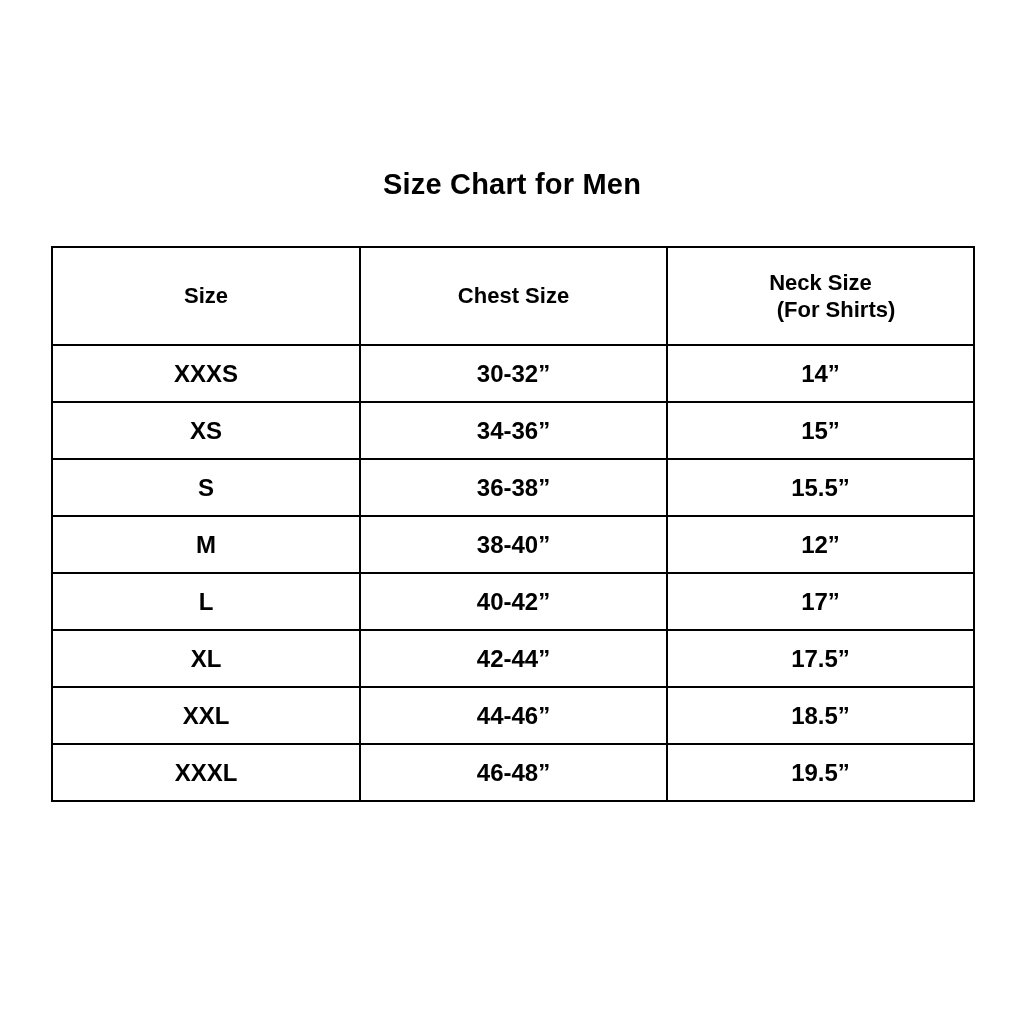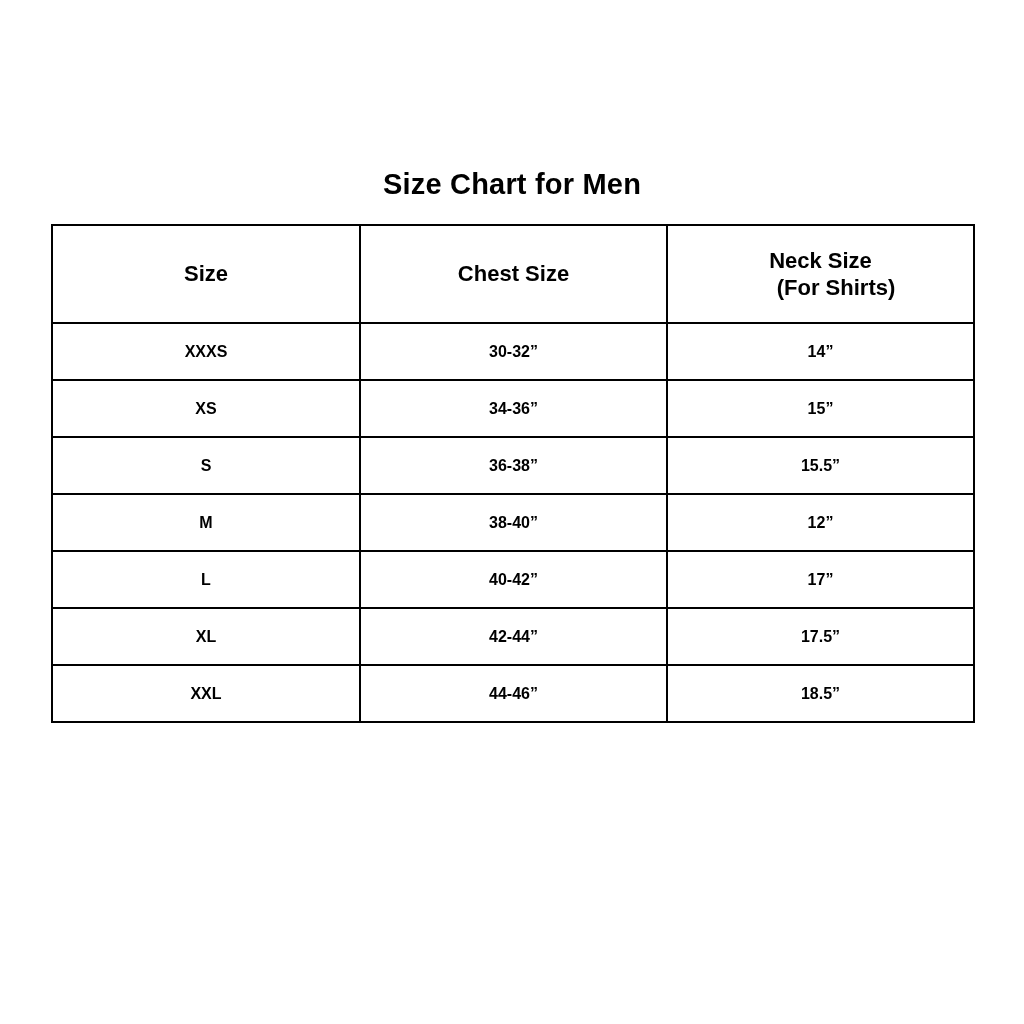--- a/index.html
+++ b/index.html
@@ -25,21 +25,21 @@
     top: 168px;
     left: 0;
     width: 1024px;
     text-align: center;
     font-size: 29px;
     font-weight: bold;
     letter-spacing: 0.2px;
   }
   .table-wrap {
     position: absolute;
-    top: 224px;
+    top: 246px;
     left: 51px;
     width: 922px;
   }
   table.size-table {
     border-collapse: collapse;
     width: 922px;
     table-layout: fixed;
   }
   table.size-table th,
   table.size-table td {
@@ -48,21 +48,21 @@
     font-weight: bold;
     color: #000000;
   }
   table.size-table th {
     font-size: 22px;
     height: 94px;
     line-height: 1.25;
     vertical-align: middle;
   }
   table.size-table td {
-    font-size: 16px;
+    font-size: 24px;
     height: 53px;
     vertical-align: middle;
   }
   table.size-table col.c-size { width: 308px; }
   table.size-table col.c-chest { width: 307px; }
   table.size-table col.c-neck { width: 307px; }
   .th-sub {
     display: block;
     font-size: 22px;
     font-weight: bold;
@@ -126,17 +126,22 @@
         <tr>
           <td>XL</td>
           <td>42-44”</td>
           <td>17.5”</td>
         </tr>
         <tr>
           <td>XXL</td>
           <td>44-46”</td>
           <td>18.5”</td>
         </tr>
+        <tr>
+          <td>XXXL</td>
+          <td>46-48”</td>
+          <td>19.5”</td>
+        </tr>
       </tbody>
     </table>
   </div>
 
 </div>
 
 </body></html>

